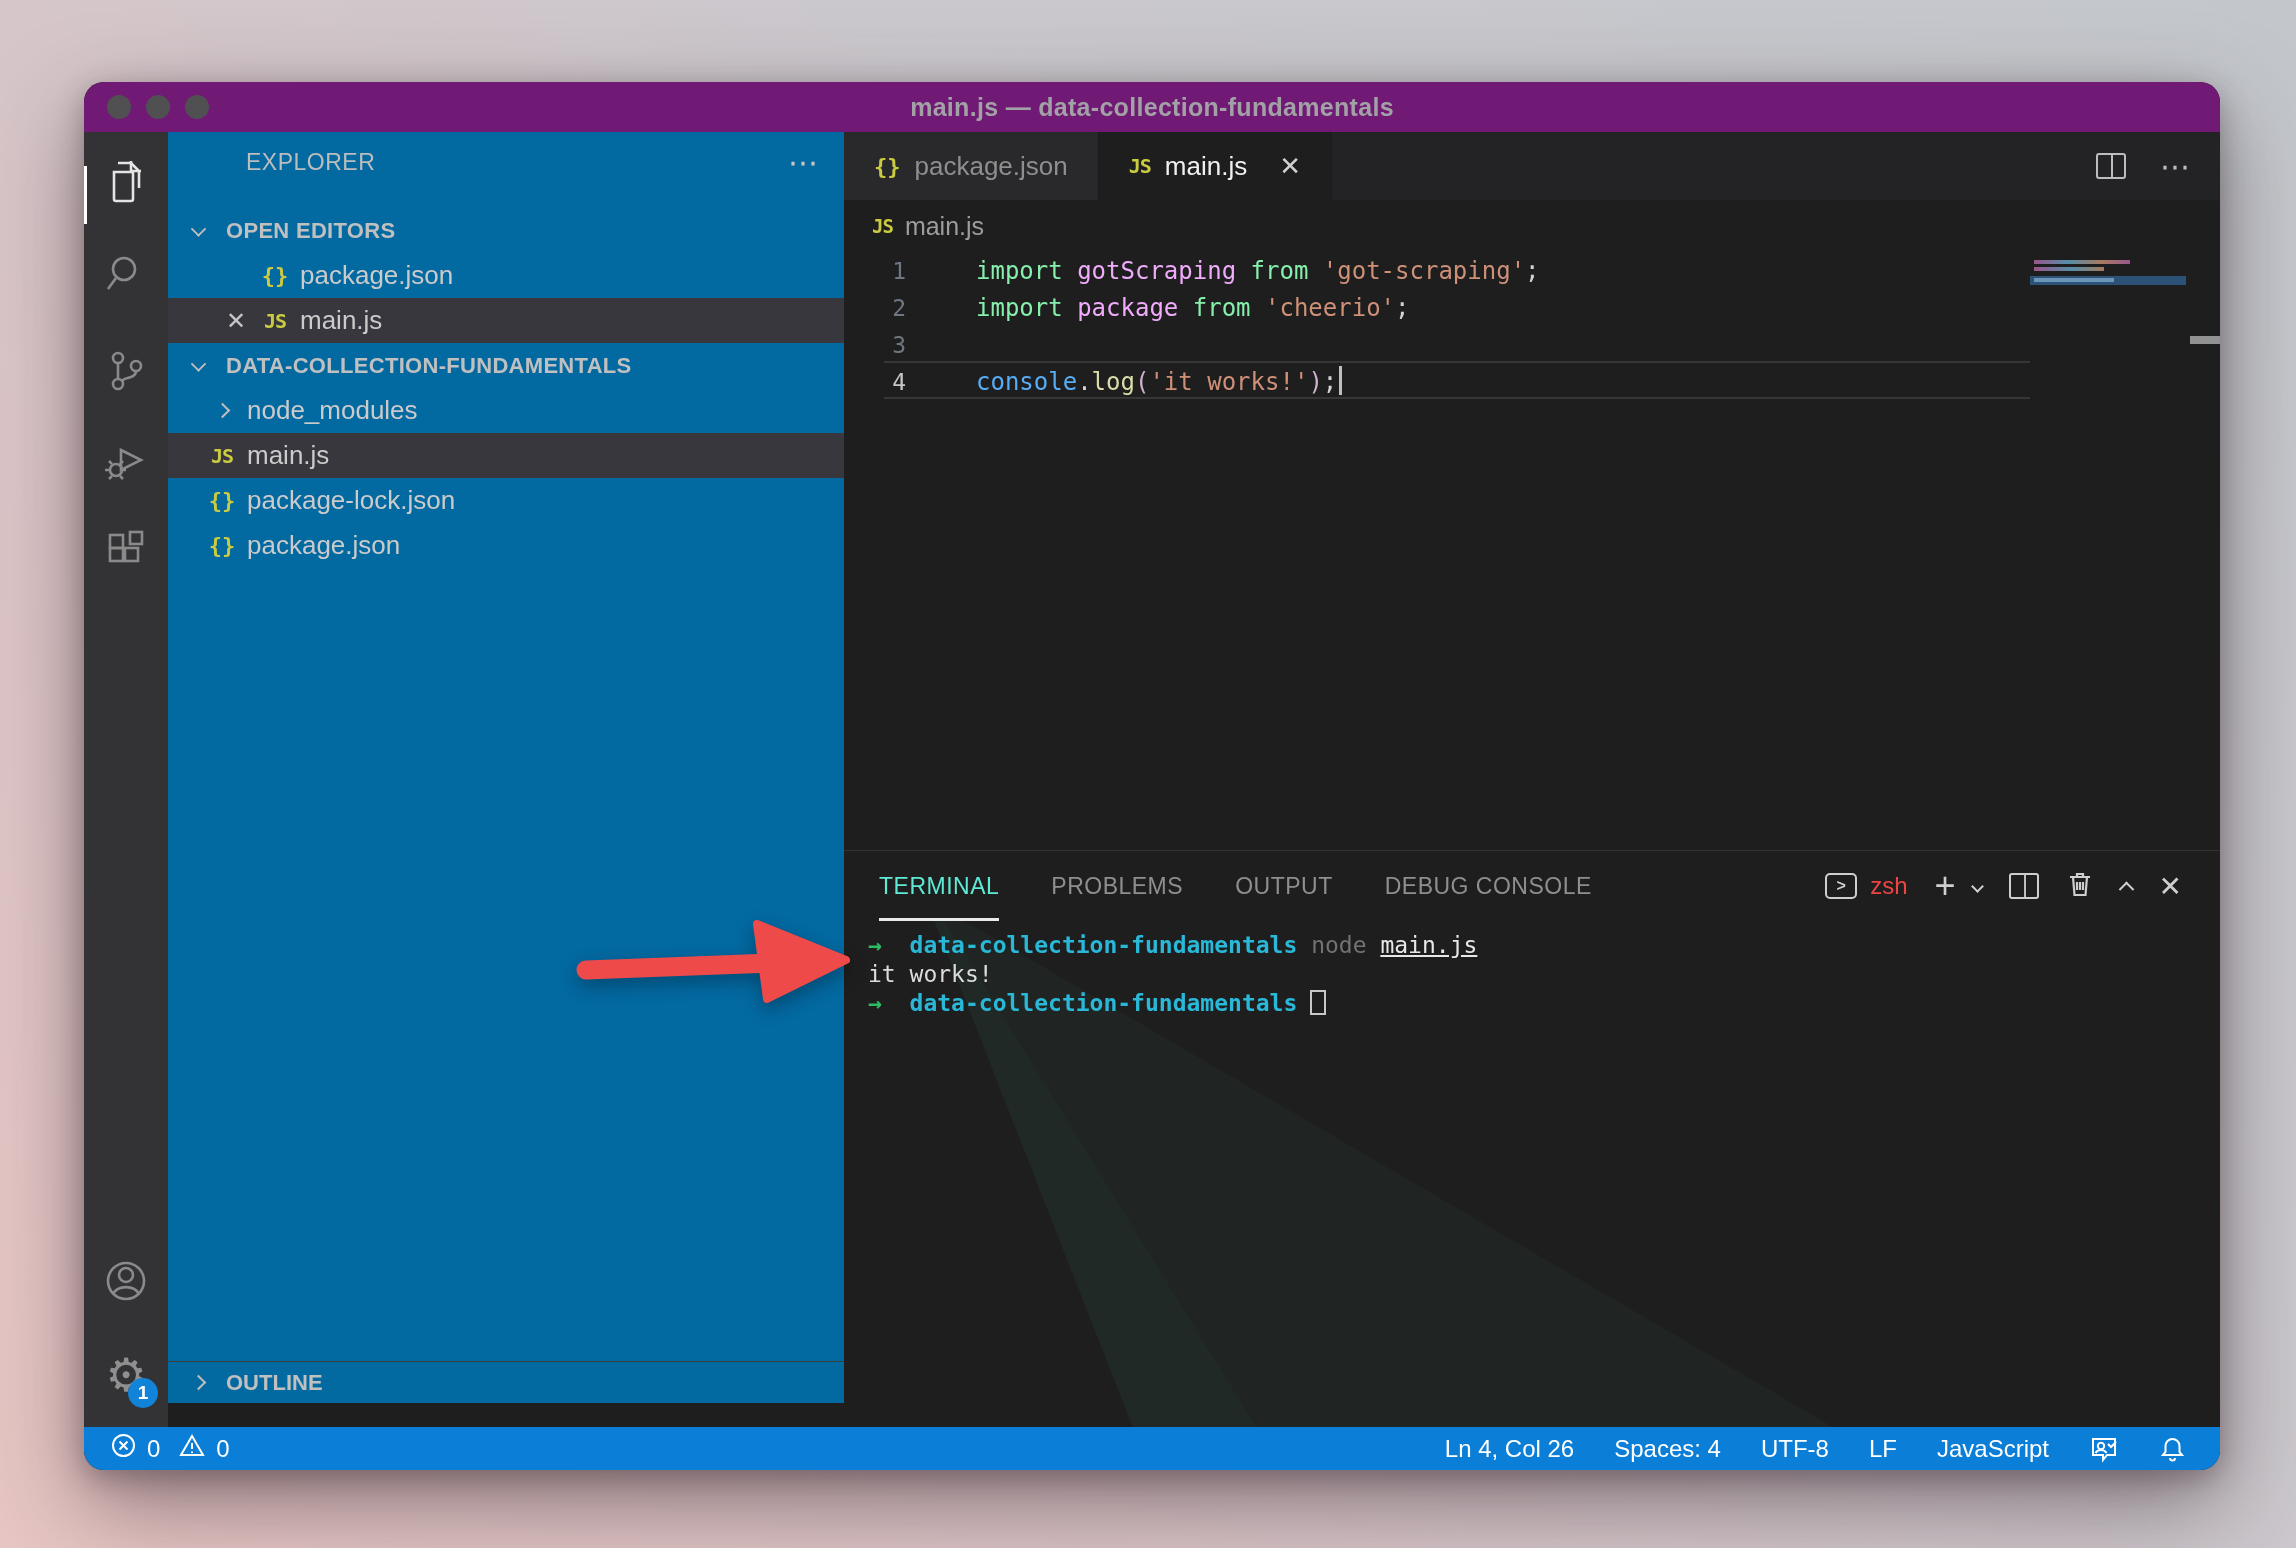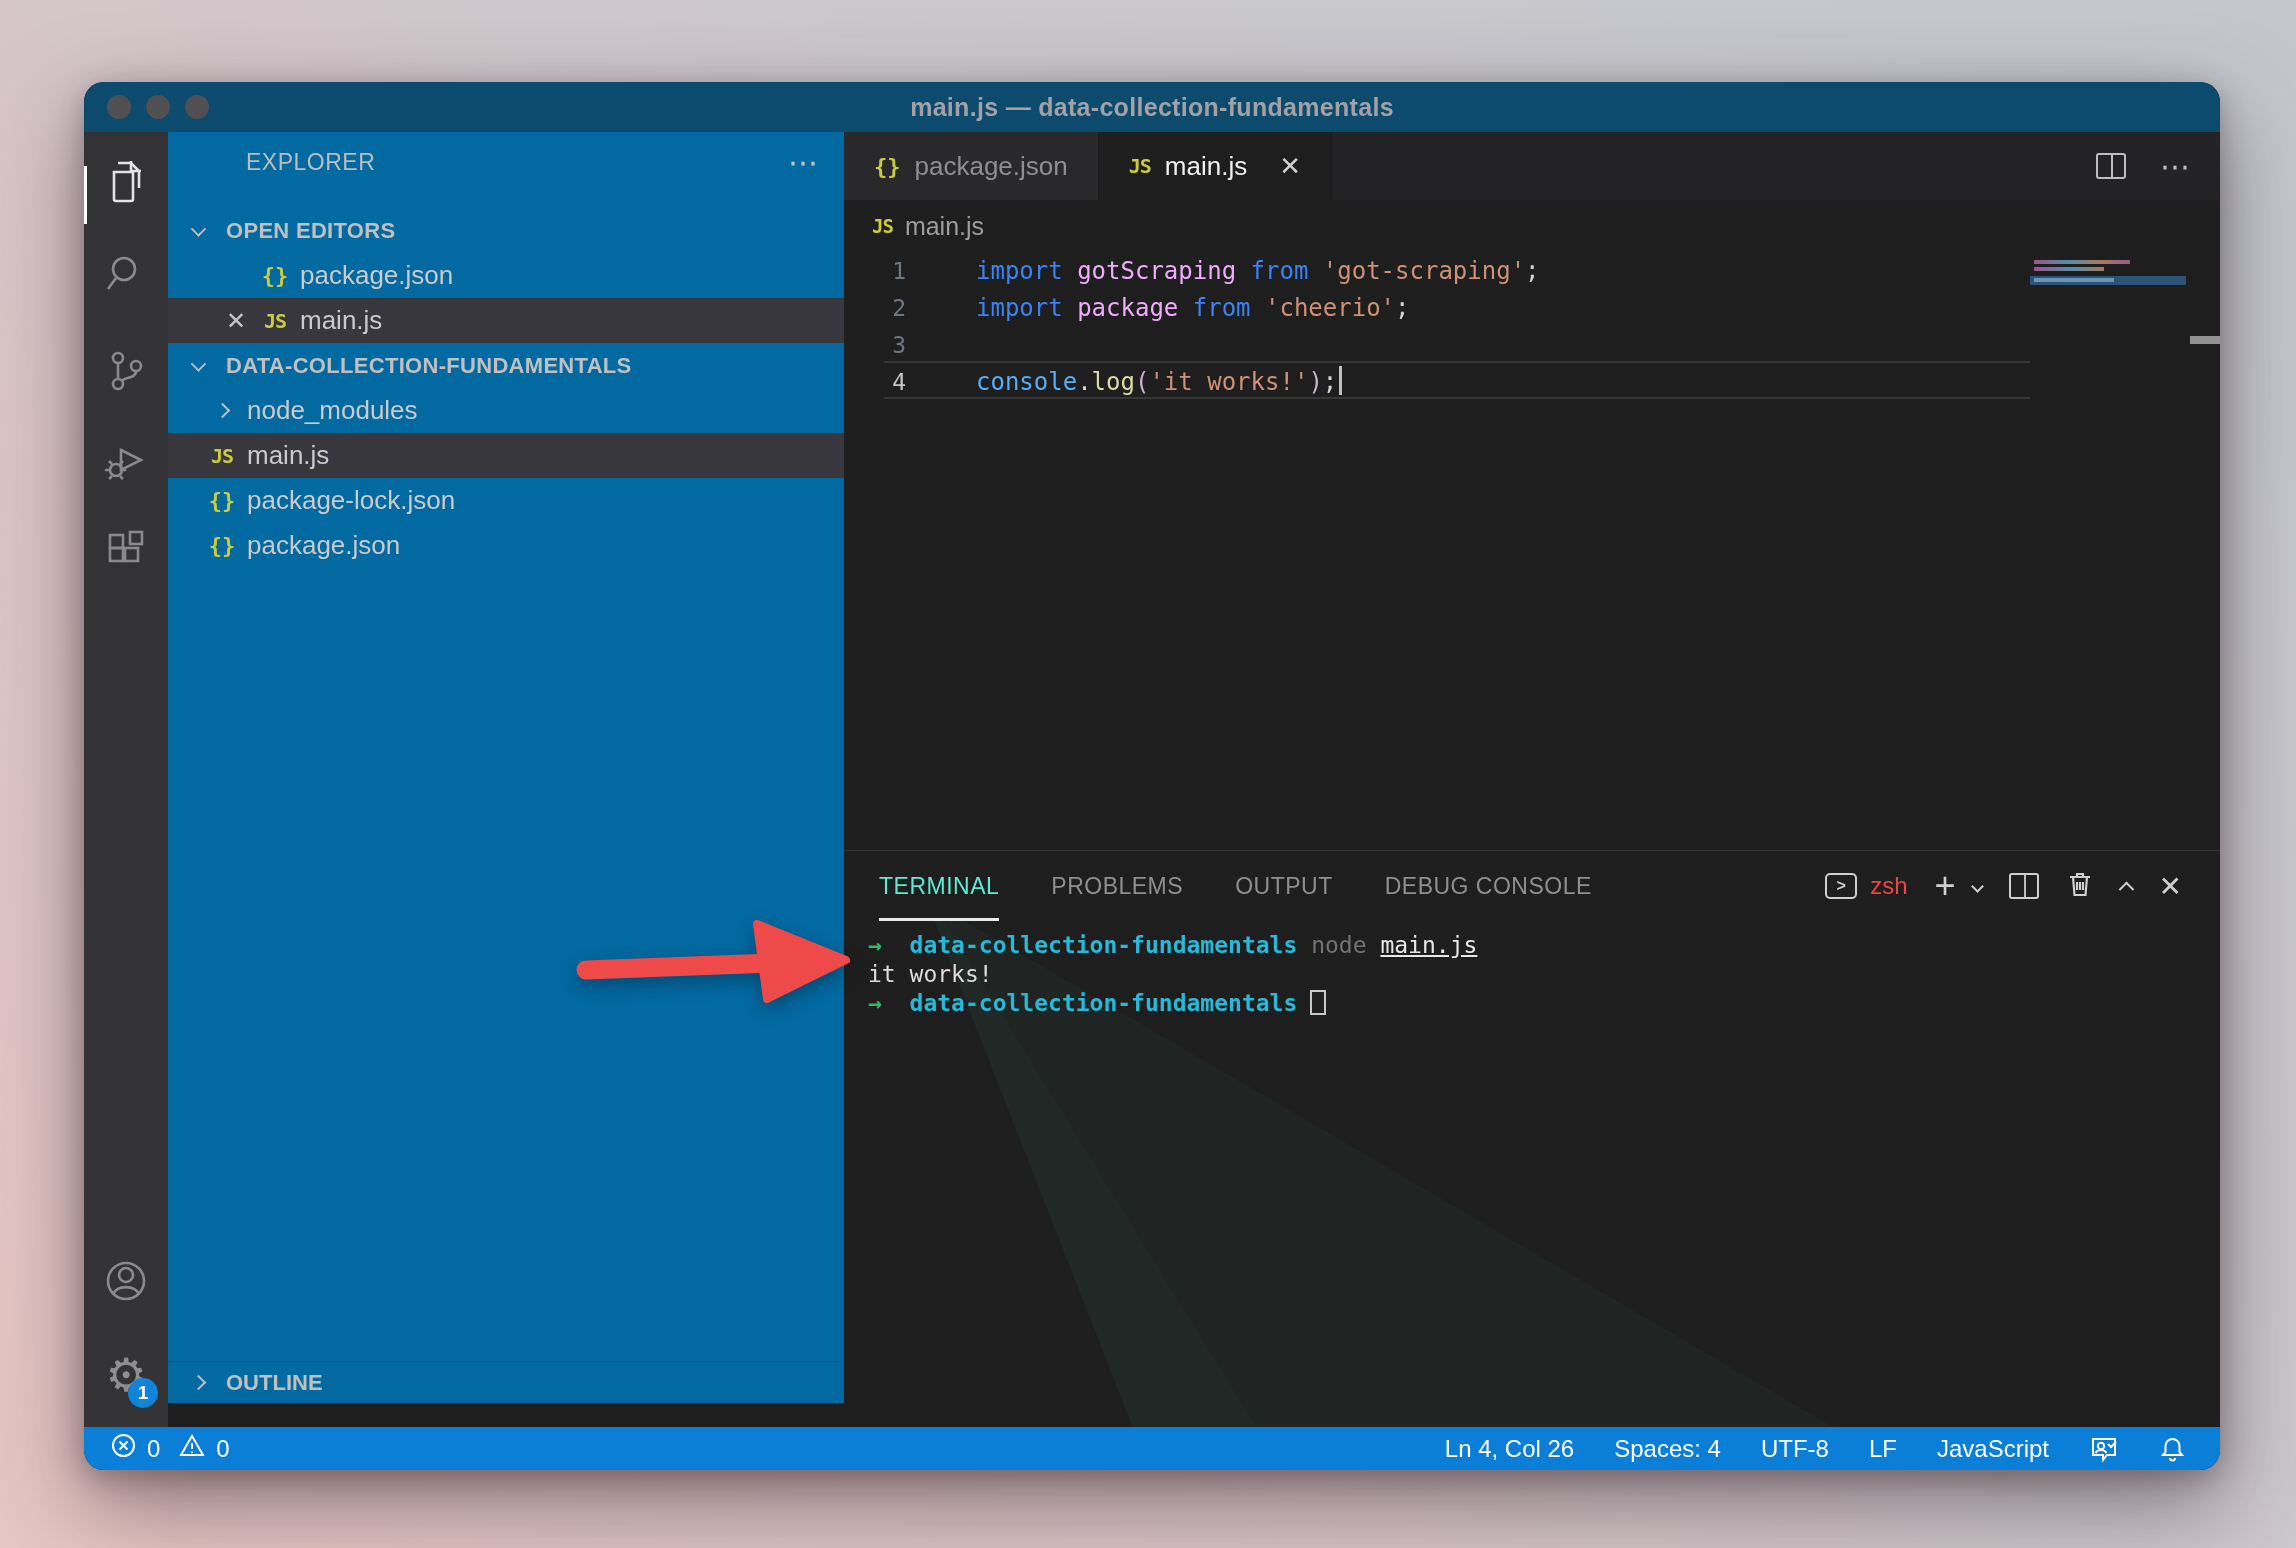--- a/index.html
+++ b/index.html
@@ -8,21 +8,21 @@
     font-family: "Liberation Sans", sans-serif;
     background: linear-gradient(45deg, #e7c6c3 0%, #dcc5c7 28%, #cbc8cd 62%, #c3c7cc 100%);
     position: relative;
   }
   .window {
     position:absolute; left:84px; top:82px; width:2136px; height:1388px;
     border-radius:20px; background:#1e1e1e; overflow:hidden;
     box-shadow: 0 34px 90px rgba(55,40,48,.5), 0 8px 28px rgba(55,40,48,.35);
   }
   
-  .titlebar { position:absolute; left:0; top:0; width:100%; height:50px; background:#0c4a6e; display:flex; align-items:center; }
+  .titlebar { position:absolute; left:0; top:0; width:100%; height:50px; background:#701a75; display:flex; align-items:center; }
   .lights { position:absolute; left:23px; top:13px; display:flex; gap:15px; }
   .light { width:24px; height:24px; border-radius:50%; background:#505053; }
   .win-title { width:100%; text-align:center; font-size:25px; font-weight:600; color:#a2a2a6; letter-spacing:.3px; }
   
   .activitybar { position:absolute; left:0; top:50px; width:84px; height:1295px; background:#333336; }
   .ab-item { position:absolute; left:0; width:84px; height:90px; display:flex; align-items:center; justify-content:center; }
   .ab-item svg { stroke:#8a8a8a; fill:none; stroke-width:2.6; }
   .ab-item.active svg { stroke:#e4e4e4; }
   .ab-indicator { position:absolute; left:0; top:28px; width:3px; height:58px; background:#ffffff; }
   .ab-badge { position:absolute; left:44px; top:48px; width:30px; height:30px; border-radius:50%; background:#1183d8; color:#fff; font-size:19px; font-weight:700; display:flex; align-items:center; justify-content:center; }
@@ -56,21 +56,21 @@
   .split-icon::after { content:""; position:absolute; left:50%; top:0; width:2.4px; height:100%; background:#bdbdbd; }
   .ellipsis { font-size:30px; color:#bdbdbd; letter-spacing:2px; }
   
   .breadcrumb { position:absolute; left:760px; top:118px; right:0; height:52px; background:#1e1e1e; display:flex; align-items:center; gap:12px; padding-left:28px; font-size:25px; color:#9d9d9d; }
   
   .editor { position:absolute; left:760px; top:170px; right:0; height:598px; background:#1e1e1e; font-family:"DejaVu Sans Mono", monospace; font-size:24px; }
   .code-line { display:flex; height:37px; align-items:center; }
   .code-line .ln { width:78px; text-align:right; padding-right:16px; color:#6e7681; font-size:23px; flex:none; }
   .code-line.current .ln { color:#c6c6c6; }
   .code-text { padding-left:54px; white-space:pre; }
-  .tok-kw{color:#3b82f6} .tok-id{color:#f0abfc} .tok-obj{color:#58aef5}
+  .tok-kw{color:#86efac} .tok-id{color:#f0abfc} .tok-obj{color:#58aef5}
   .tok-fn{color:#dcdcaa} .tok-str{color:#ce9178} .tok-pl{color:#d4d4d4} .tok-br{color:#ceb1ce}
   .cur-line { position:absolute; left:40px; right:190px; top:109px; height:38px; border-top:2px solid #363636; border-bottom:2px solid #363636; pointer-events:none; }
   .caret { position:absolute; left:495px; top:114px; width:3px; height:29px; background:#bfbfbf; }
   .minimap { position:absolute; right:30px; top:0; width:160px; height:100%; }
   .mm-line1 { position:absolute; left:4px; top:8px; width:96px; height:4px; background:linear-gradient(90deg,#b0609e,#5fa0c0 35%,#c08a6a 70%,#b0609e); opacity:.85; }
   .mm-line2 { position:absolute; left:4px; top:15px; width:70px; height:4px; background:linear-gradient(90deg,#b0609e,#5fa0c0 55%,#c08a6a); opacity:.85; }
   .mm-sel { position:absolute; left:0; top:24px; width:156px; height:9px; background:#2d5277; }
   .mm-sel::after { content:""; position:absolute; left:4px; top:2px; width:80px; height:4px; background:#7aa7c7; opacity:.8; }
   .scrollstrip { position:absolute; right:0; top:0; width:30px; height:100%; }
   .ss-marker { position:absolute; left:0; top:84px; width:100%; height:8px; background:#929292; }

